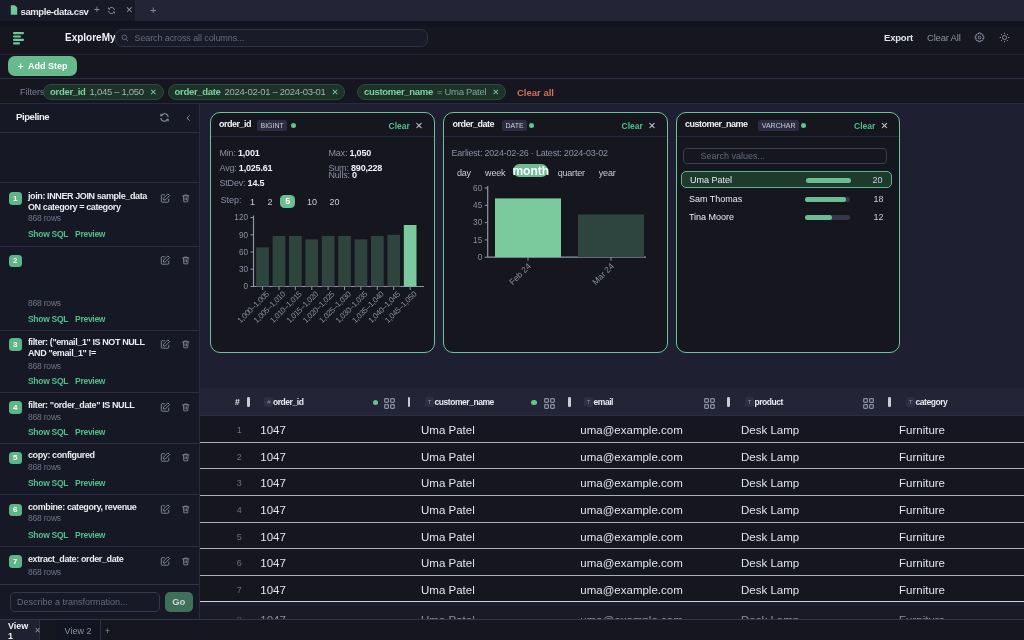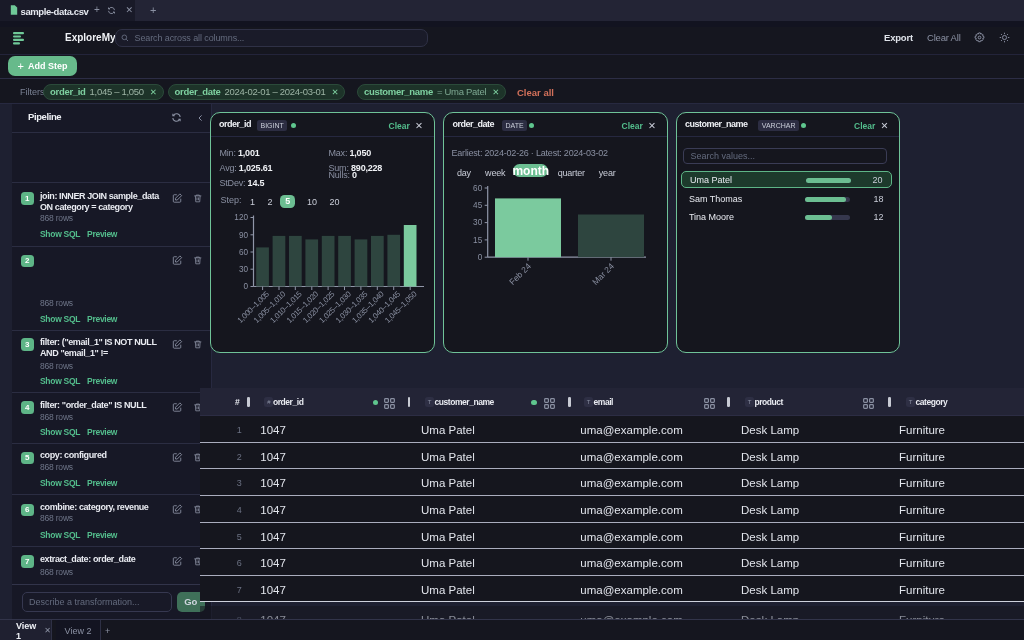--- a/index.html
+++ b/index.html
@@ -30,21 +30,21 @@
 
 .filters { position:absolute; left:0; top:79px; width:1024px; height:25px; background:#15161f; border-bottom:1px solid #272940; display:flex; align-items:center; padding-left:8px; }
 .flabel { font-size:9px; color:#7a8194; margin-right:9px;padding-left:12px; }
 .chip { position:absolute; top:4.5px; height:16.5px; background:#1d3329; border:1px solid #2b4a3a; border-radius:9px; display:flex; align-items:center; padding:0 6px; gap:4px; font-size:9.5px; letter-spacing:-0.3px; white-space:nowrap; }
 .chip .cn { color:#7ed0a0; font-weight:bold; }
 .chip .cv { color:#9db4a5; }
 .chip .cx { color:#7ed0a0; font-size:8.5px; margin-left:2px; }
 .clearall { font-size:9.5px; font-weight:bold; color:#d2705a; margin-left:8px; }
 
 
-.sidebar { position:absolute; left:12px; top:104px; width:200px; height:515px; background:#171826; border-right:1px solid #272940; }
+.sidebar { position:absolute; left:0; top:104px; width:200px; height:515px; background:#171826; border-right:1px solid #272940; }
 .sidehead { position:absolute; left:0; top:0; width:199px; height:29px; border-bottom:1px solid #2b2d42; }
 .sidehead .t { position:absolute; left:16px; top:7px; font-size:9.5px; letter-spacing:-0.4px; font-weight:bold; color:#eef0f5; }
 .step { position:absolute; left:0; width:199px; }
 .step .title { position:absolute; left:28px; font-size:9px; letter-spacing:-0.4px; font-weight:bold; color:#e9ebf1; line-height:11.3px; white-space:nowrap; }
 .badge { position:absolute; left:9px; width:12.5px; height:12.5px; border-radius:3.5px; background:#5eb587; color:#ffffff; font-size:8px; font-weight:bold; display:flex; align-items:center; justify-content:center; }
 .badge.src { background:#234635; color:#7ed0a0; }
 .step .info { position:absolute; left:28px; font-size:8.5px; letter-spacing:-0.2px; color:#6f7689; }
 .step .links { position:absolute; left:28px; font-size:8.5px; letter-spacing:-0.3px; font-weight:bold; color:#53bd8c; }
 .step .links span { margin-right:7px; }
 .sdiv { position:absolute; left:0; width:199px; border-bottom:1px solid #2b2d42; }
@@ -63,21 +63,21 @@
 
 .stat { position:absolute; font-size:9px; letter-spacing:-0.2px; color:#8a90a2; white-space:nowrap; }
 .stat b { color:#f0f2f6; font-weight:bold; }
 .steprow { position:absolute; font-size:9px; color:#8a90a2; }
 .stepopt { position:absolute; color:#c9cdd8; }
 .stepsel { position:absolute; background:#6cbe92; color:#ffffff; font-weight:bold; border-radius:4.5px; width:15.6px; height:12.8px; display:flex; align-items:center; justify-content:center; }
 
 .gran { position:absolute; font-size:9px; letter-spacing:-0.2px; color:#c9cdd8; }
 .gransel { position:absolute; background:#6cbe92; color:#ffffff; font-weight:bold; font-size:12px; border-radius:6.5px; display:flex; align-items:center; justify-content:center; }
 
-.vsearch { position:absolute; left:6.9px; top:35px; width:204px; height:16px; background:#15161e; border:1px solid #3a3c55; border-radius:4px; display:flex; align-items:center; padding:0 6px; color:#646b7e; font-size:9px; }
+.vsearch { position:absolute; left:6.9px; top:35px; width:204px; height:16px; background:#15161e; border:1px solid #3a3c55; border-radius:4px; display:flex; align-items:center; padding:0 16px; color:#646b7e; font-size:9px; }
 .vrow { position:absolute; left:4.4px; width:211px; height:17px; border-radius:5px; }
 .vrow.sel { background:#1d3a2c; border:1px solid #5eb587; }
 .vrow .vn { position:absolute; left:8px; top:3.5px; font-size:9px; color:#e9ebf1; }
 .vrow .track { position:absolute; left:124.3px; top:6.5px; width:45.2px; height:4.5px; border-radius:2.5px; background:#35374d; }
 .vrow .fill { position:absolute; left:0; top:0; height:4.5px; border-radius:2.5px; background:#6cbe92; }
 .vrow .vc { position:absolute; right:8.5px; top:3.5px; font-size:9px; color:#c9cdd8; }
 
 
 .statusbar { position:absolute; left:200px; top:361px; width:824px; height:27px; background:#252639; }
 .statusbar .st { position:absolute; left:10.7px; top:8.5px; font-size:9px; letter-spacing:-0.08px; color:#8a90a2; }
@@ -88,21 +88,21 @@
 .th-pre { position:absolute; top:9px; width:9px; height:10px; background:#2e2f44; border-radius:2.5px; color:#8a90a2; font-size:6px; display:flex; align-items:center; justify-content:center; }
 .th-nm { position:absolute; top:8.5px; font-size:8.5px; letter-spacing:-0.45px; font-weight:bold; color:#e9ebf1; line-height:10px; }
 .sep { position:absolute; top:8.8px; width:2.6px; height:10.3px; background:#c8cbd4; border-radius:1.3px; }
 .trow { position:absolute; left:200px; width:824px; height:26.63px; border-bottom:1.2px solid #aaadbd; background:#15161e; }
 .trow .rn { position:absolute; font-size:9px; color:#6b7183; top:9px; left:0; width:41.8px; text-align:right; }
 .trow .c { position:absolute; font-size:11.5px; color:#e2e5ec; top:8px; white-space:nowrap; }
 
 
 .bottombar { position:absolute; left:0; top:619px; width:1024px; height:21px; background:#15161f; border-top:1.6px solid #32344a; }
 .vtab { position:absolute; top:0; height:21px; display:flex; align-items:center; font-size:9px; color:#8b91a3; }
-.vtab.act { left:0; width:52px; background:#1f2030; border-right:1px solid #2e3045; color:#eef0f5; font-weight:bold; padding-left:16px; gap:6px; }
+.vtab.act { left:0; width:40px; background:#1f2030; border-right:1px solid #2e3045; color:#eef0f5; font-weight:bold; padding-left:8px; gap:6px; }
 </style>
 </head>
 <body>
 <div class="app">
 
   <div class="tabbar">
     <div class="ftab">
       <svg class="abs" style="left:10px;top:5px;" width="8" height="10" viewBox="0 0 10 12">
           <path d="M1 0 h5 l3 3 v9 h-8 z" fill="#6fc998"></path>
         </svg>

